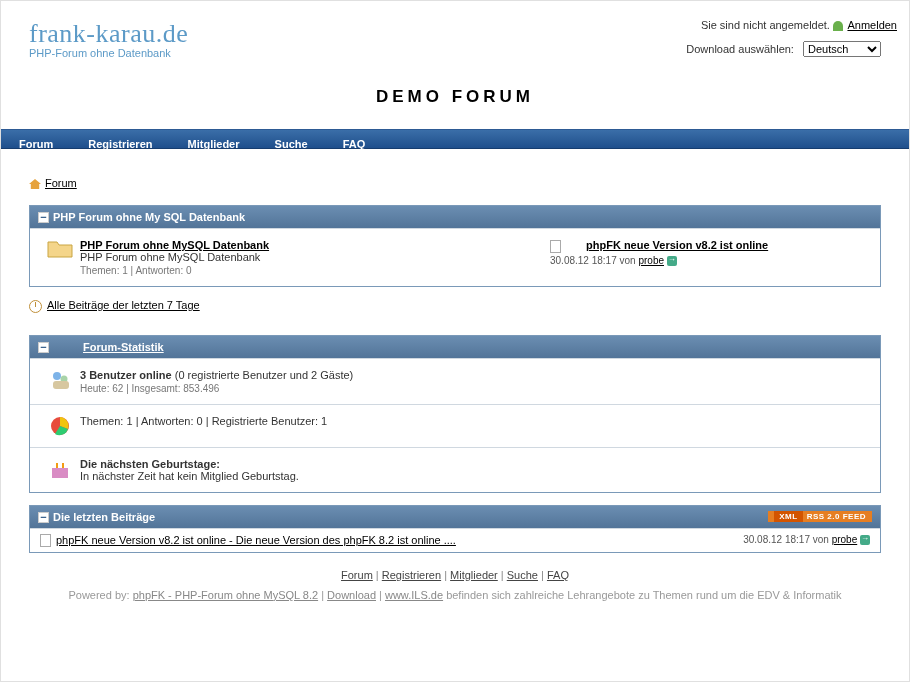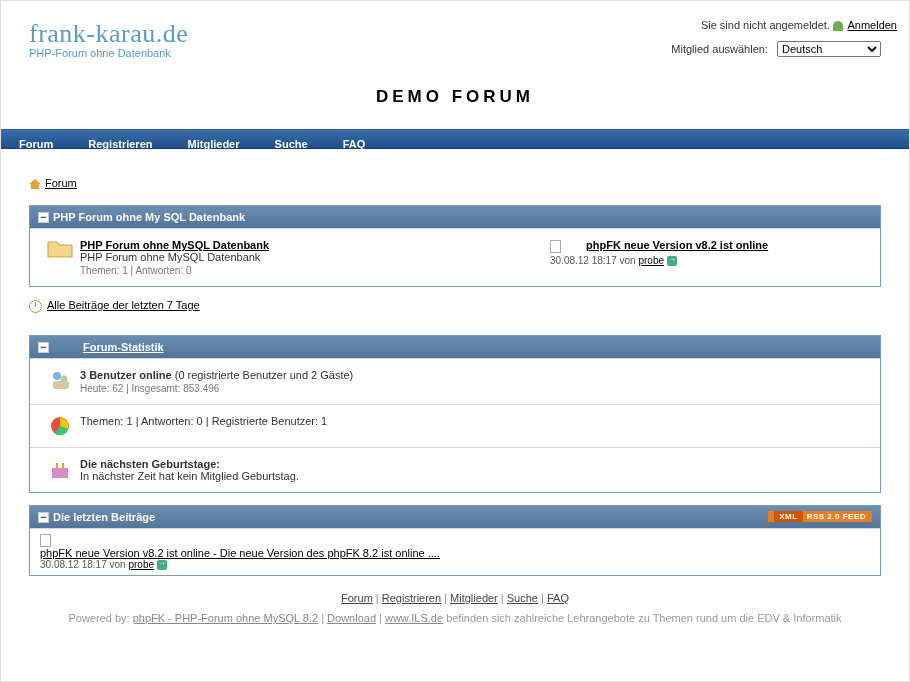--- a/index.html
+++ b/index.html
@@ -2,21 +2,21 @@
 <html><head>
 <meta charset="utf-8">
 <style>
 * { margin:0; padding:0; box-sizing:border-box; }
 body { font-family:Verdana,Arial,sans-serif; font-size:11px; background:#fff; color:#333; }
 .outer { width:910px; height:682px; position:relative; border:1px solid #e0e0e0; }
 .header { padding:18px 28px 8px 28px; position:relative; }
 .login-row { position:absolute; top:18px; right:12px; font-size:11px; }
 .login-row a { color:#000; text-decoration:underline; }
 .lang-row { position:absolute; top:40px; right:28px; font-size:11px; }
-.lang-row select { font-size:11px; width:104px; margin-left:6px; }
+.lang-row select { font-size:11px; width:78px; margin-left:6px; }
 .logo { font-family:"Comic Sans MS",cursive; font-size:26px; color:#5c9ac7; font-weight:normal; letter-spacing:0.5px; }
 .tagline { font-size:11px; color:#5c9ac7; margin-top:-2px; }
 .demo-title { text-align:center; font-size:17px; font-weight:bold; letter-spacing:4px; margin:28px 0 14px 0; color:#000; }
 .navbar { background:linear-gradient(#3a6ea8,#1f4f8c); border-top:1px solid #2d5a94; border-bottom:1px solid #163c6e; padding:0 18px; height:20px; line-height:28px; }
 .navbar a { color:#fff; font-weight:bold; font-size:11px; text-decoration:none; margin-right:32px; }
 .content { padding:14px 28px; }
 .bc { margin:14px 0 16px 0; }
 .bc a { color:#000; text-decoration:underline; }
 .panel { border:1px solid #7a99b8; margin-bottom:12px; }
 .panel-head { background:linear-gradient(#6b8eb2,#527498); color:#fff; font-weight:bold; font-size:11px; padding:5px 8px; }
@@ -53,21 +53,21 @@
 <body>
 
 <div class="outer">
   <div class="header">
     <div class="login-row">
       <span>Sie sind nicht angemeldet.</span>
       <span class="user-ico"></span>
       <a href="#">Anmelden</a>
     </div>
     <div class="lang-row">
-      <span>Mitglied auswählen:</span>
+      <span>Download auswählen:</span>
       <select><option>Deutsch</option></select>
     </div>
     <div class="logo">frank-karau.de</div>
     <div class="tagline">PHP-Forum ohne Datenbank</div>
     <div class="demo-title">DEMO FORUM</div>
   </div>
 
   <div class="navbar">
     <a href="#">Forum</a>
     <a href="#">Registrieren</a>
@@ -154,21 +154,21 @@
           <span>In nächster Zeit hat kein Mitglied Geburtstag.</span>
         </div>
       </div>
     </div>
 
     <div class="panel">
       <div class="panel-head">
         <span class="rss"><span class="xml">XML</span><span>RSS 2.0 FEED</span></span>
         <span class="minus">−</span><span>Die letzten Beiträge</span>
       </div>
-      <div class="row" style="padding:5px 10px;flex-direction:column;">
+      <div class="row" style="padding:5px 10px;">
         <span class="page-ico"></span>
         <div class="row-body">
           <a href="#" style="text-decoration:underline;color:#000;">phpFK neue Version v8.2 ist online - Die neue Version des phpFK 8.2 ist online ....</a>
         </div>
         <div style="font-size:10px;color:#555;">
           <span>30.08.12 18:17</span>
           <span>von</span>
           <a href="#" style="color:#000;">probe</a>
           <span class="arrow-ico"></span>
         </div>

